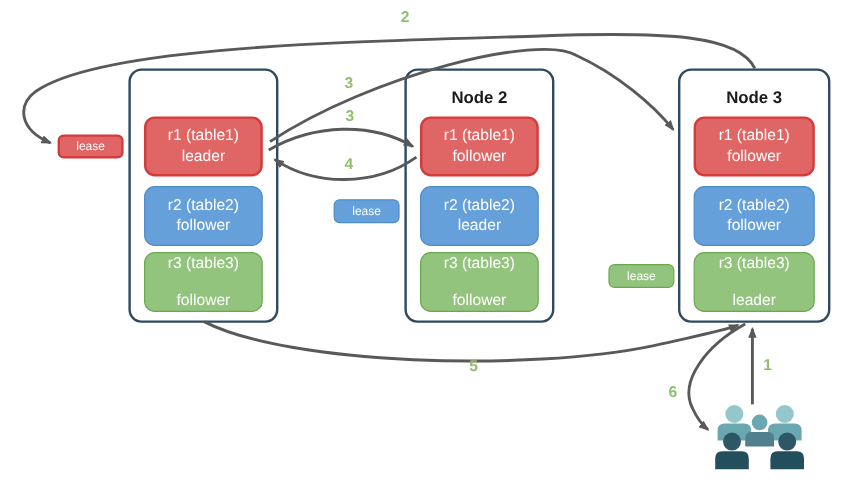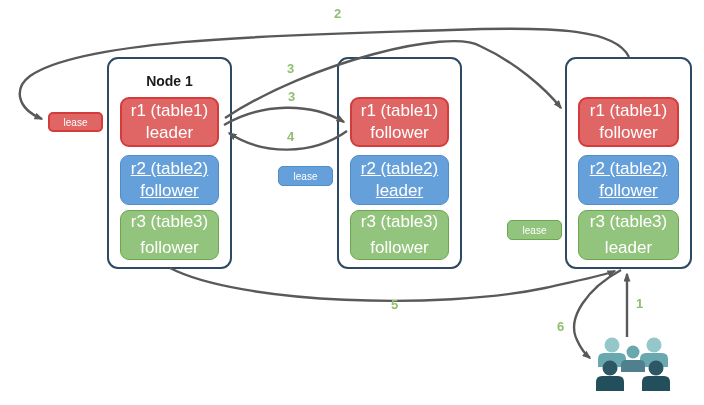--- a/index.html
+++ b/index.html
@@ -40,35 +40,35 @@
     color: #1b1b1b;
   }
 
   .replica {
     position: absolute;
     left: 11px;
     width: 99px;
     height: 50px;
     border-radius: 9px;
     color: #ffffff;
-    font-size: 17px;
+    font-size: 13px;
     line-height: 1.3;
     display: flex;
     flex-direction: column;
     align-items: center;
     justify-content: center;
     text-align: center;
   }
   .node-3 .replica { width: 101px; }
   .replica.r1 { top: 38px; }
   .replica.r2 { top: 96px; }
   .replica.r3 { top: 151px; }
 
   .replica.red   { background: var(--red-fill, #e06666);   border: 2px solid var(--red-border, #d43b3b); }
-  .replica.blue  { background: var(--blue-fill, #66a0db);  border: 1.5px solid var(--blue-border, #4f8cc9); text-decoration: underline; }
+  .replica.blue  { background: var(--blue-fill, #66a0db);  border: 1.5px solid var(--blue-border, #4f8cc9); }
   .replica.green { background: var(--green-fill, #93c47d); border: 1.5px solid var(--green-border, #6aa84f); justify-content: space-between; }
 
   
   .lease {
     position: absolute;
     width: 55px;
     height: 20px;
     border-radius: 5px;
     color: #ffffff;
     font-size: 10px;
@@ -118,51 +118,52 @@
     top: 334px;
     z-index: 1;
   }
 </style>
 </head>
 <body>
 
 <div class="canvas">
 
   <div class="node node-1">
-    <div class="node-title">Node 1</div>
     <div class="replica r1 red">
       <div>r1 (table1)</div>
       <div>leader</div>
     </div>
     <div class="replica r2 blue">
       <div>r2 (table2)</div>
       <div>follower</div>
     </div>
     <div class="replica r3 green">
       <div>r3 (table3)</div>
       <div>follower</div>
     </div>
   </div>
 
   <div class="node node-2">
+    <div class="node-title">Node 2</div>
     <div class="replica r1 red">
       <div>r1 (table1)</div>
       <div>follower</div>
     </div>
     <div class="replica r2 blue">
       <div>r2 (table2)</div>
       <div>leader</div>
     </div>
     <div class="replica r3 green">
       <div>r3 (table3)</div>
       <div>follower</div>
     </div>
   </div>
 
   <div class="node node-3">
+    <div class="node-title">Node 3</div>
     <div class="replica r1 red">
       <div>r1 (table1)</div>
       <div>follower</div>
     </div>
     <div class="replica r2 blue">
       <div>r2 (table2)</div>
       <div>follower</div>
     </div>
     <div class="replica r3 green">
       <div>r3 (table3)</div>

